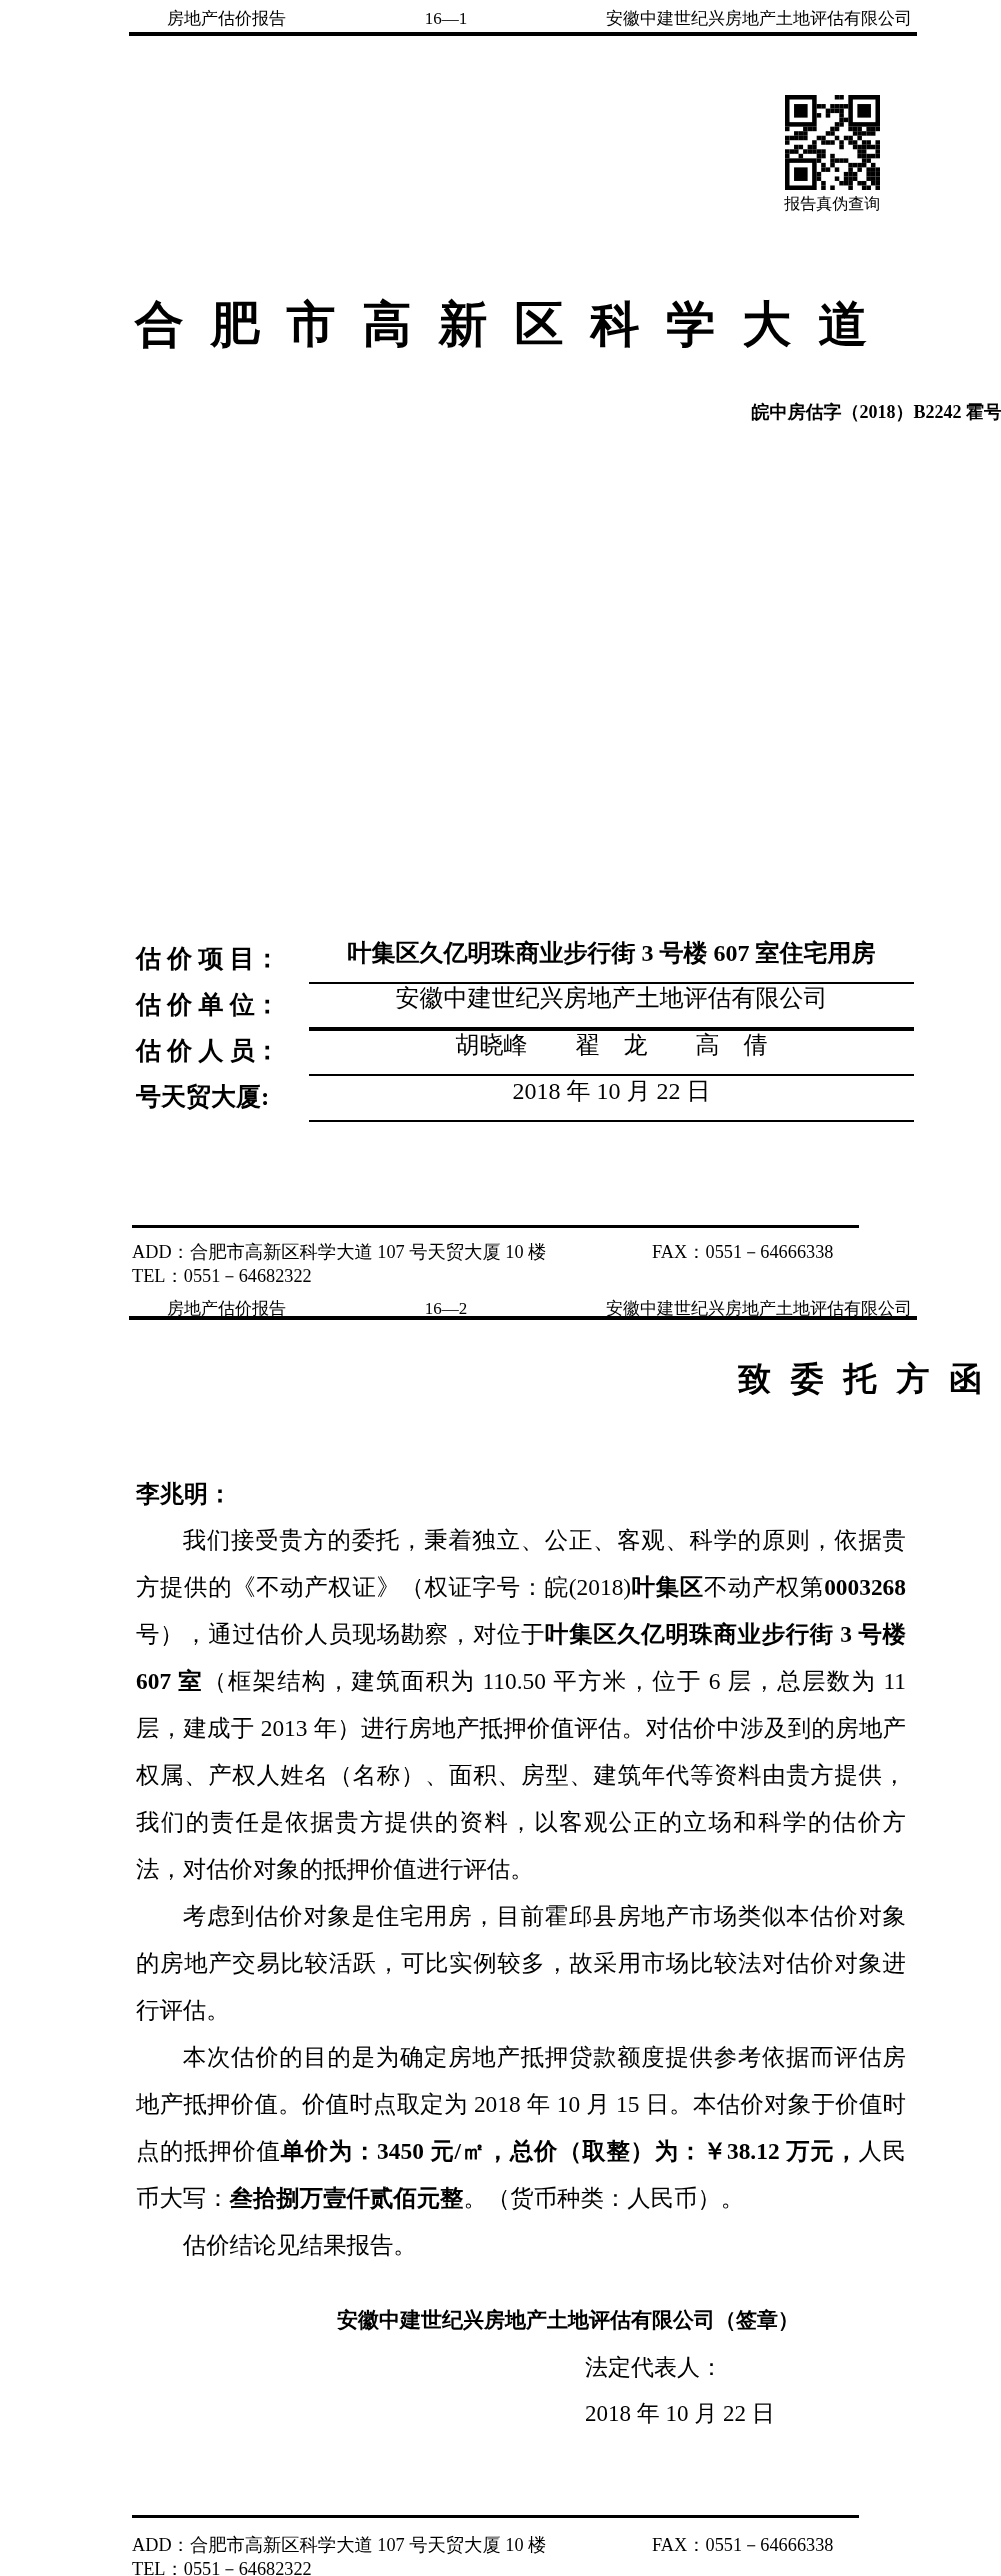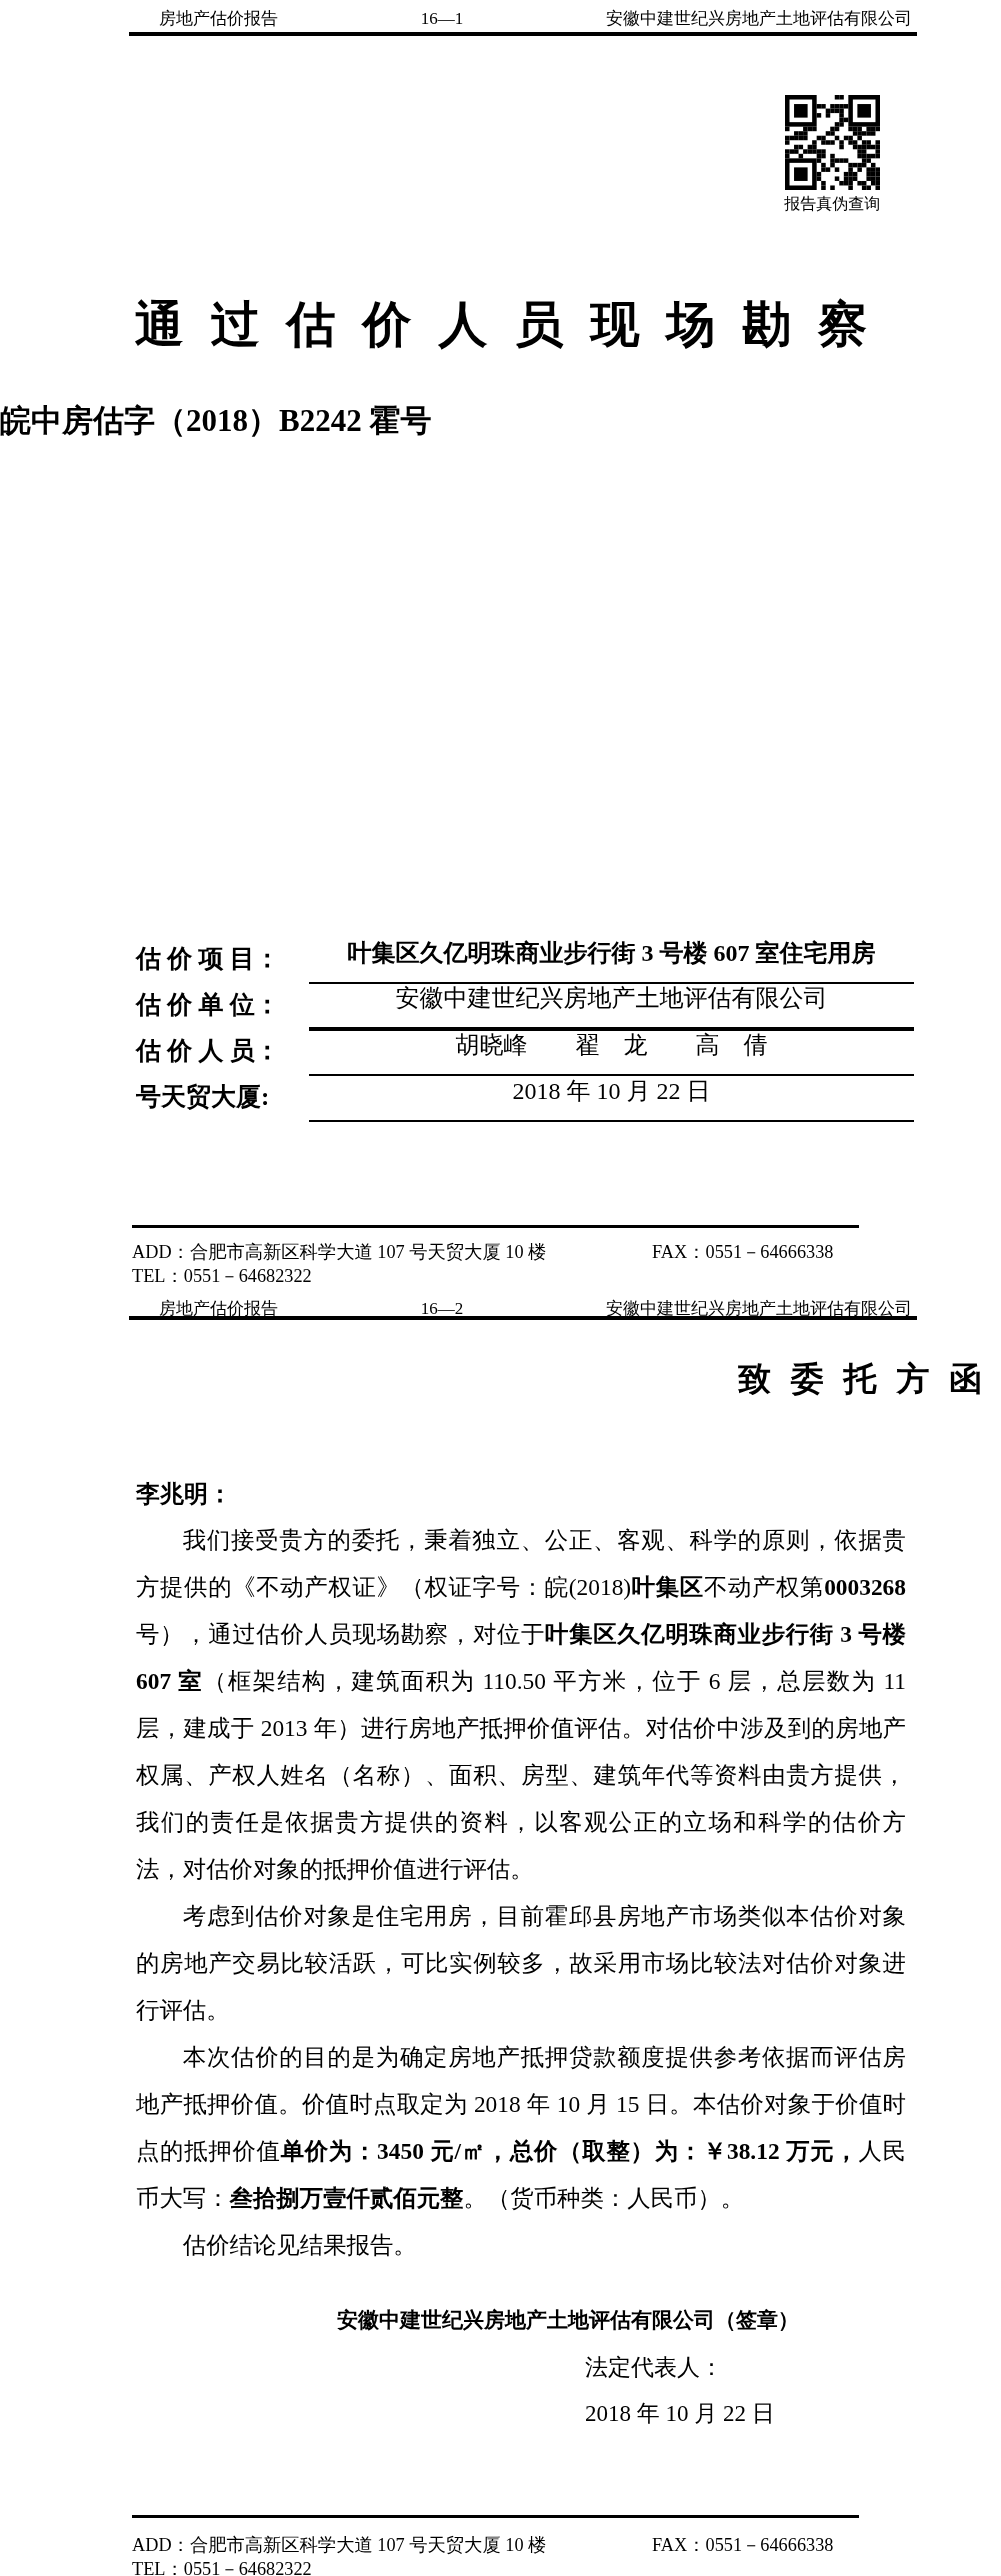--- a/index.html
+++ b/index.html
@@ -8,37 +8,37 @@
     font-family:"Liberation Serif","DejaVu Serif",serif;color:#000;
     position:relative;overflow:hidden;
   }
   .page{position:relative;width:1002px;background:#fff;}
   #page1{height:1291px;}
   #page2{height:1285px;}
 
   
   .hdr{position:absolute;left:129px;width:788px;display:flex;justify-content:space-between;
        font-size:17px;line-height:19px;white-space:nowrap;}
-  .hdr .h-left{margin-left:30px;}
+  .hdr .h-left{margin-left:38px;}
   .hdr .h-right{margin-right:5px;}
   .hdr-rule{position:absolute;left:129px;width:788px;height:3.8px;background:#000;}
   #page1 .hdr{top:8.8px;}   #page1 .hdr-rule{top:32px;}
   #page2 .hdr{top:7.6px;}   #page2 .hdr-rule{top:25px;}
 
   
   .qr-wrap{position:absolute;left:785px;top:95px;width:95px;}
   .qr-box{width:95px;height:95px;}
   .qr-label{margin-top:3.8px;width:107px;margin-left:-6.3px;text-align:center;
             font-size:16px;white-space:nowrap;}
 
   
   .title1{position:absolute;top:292px;left:0;width:100%;text-align:center;
           font-size:49px;font-weight:bold;letter-spacing:0.55em;text-indent:0.55em;white-space:nowrap;}
-  .docnum{position:absolute;top:400px;left:0;width:100%;text-align:left;
-          font-size:31px;font-weight:bold;}
+  .docnum{position:absolute;top:400px;left:0;width:100%;text-align:right;
+          font-size:18px;font-weight:bold;}
 
   
   .form{position:absolute;top:937px;left:136px;width:778px;}
   .frow{display:flex;height:46px;align-items:center;}
   .flabel{width:173px;font-size:25px;font-weight:bold;white-space:nowrap;padding-bottom:2.5px;}
   .fvalue{flex:1;text-align:center;font-size:24px;white-space:nowrap;
           border-bottom:2.5px solid #000;padding-bottom:13px;}
   .fvalue.bold{font-weight:bold;}
   .fvalue.thick{border-bottom-width:4.4px;}
 
@@ -237,21 +237,21 @@
               <rect x="105" y="7" width="35" height="35" fill="#fff"></rect>
               <rect x="112" y="14" width="21" height="21" fill="#000"></rect>
               <rect x="0" y="98" width="49" height="49"></rect>
               <rect x="7" y="105" width="35" height="35" fill="#fff"></rect>
               <rect x="14" y="112" width="21" height="21" fill="#000"></rect>
             </g>
           </svg></div>
       <div class="qr-label">报告真伪查询</div>
     </div>
 
-    <div class="title1">通过估价人员现场勘察</div>
+    <div class="title1">合肥市高新区科学大道</div>
     <div class="docnum">皖中房估字（2018）B2242 霍号</div>
 
     <div class="form">
       <div class="frow">
         <span class="flabel">估 价 项 目：</span>
         <span class="fvalue bold">叶集区久亿明珠商业步行街 3 号楼 607 室住宅用房</span>
       </div>
       <div class="frow">
         <span class="flabel">估 价 单 位：</span>
         <span class="fvalue thick">安徽中建世纪兴房地产土地评估有限公司</span>

